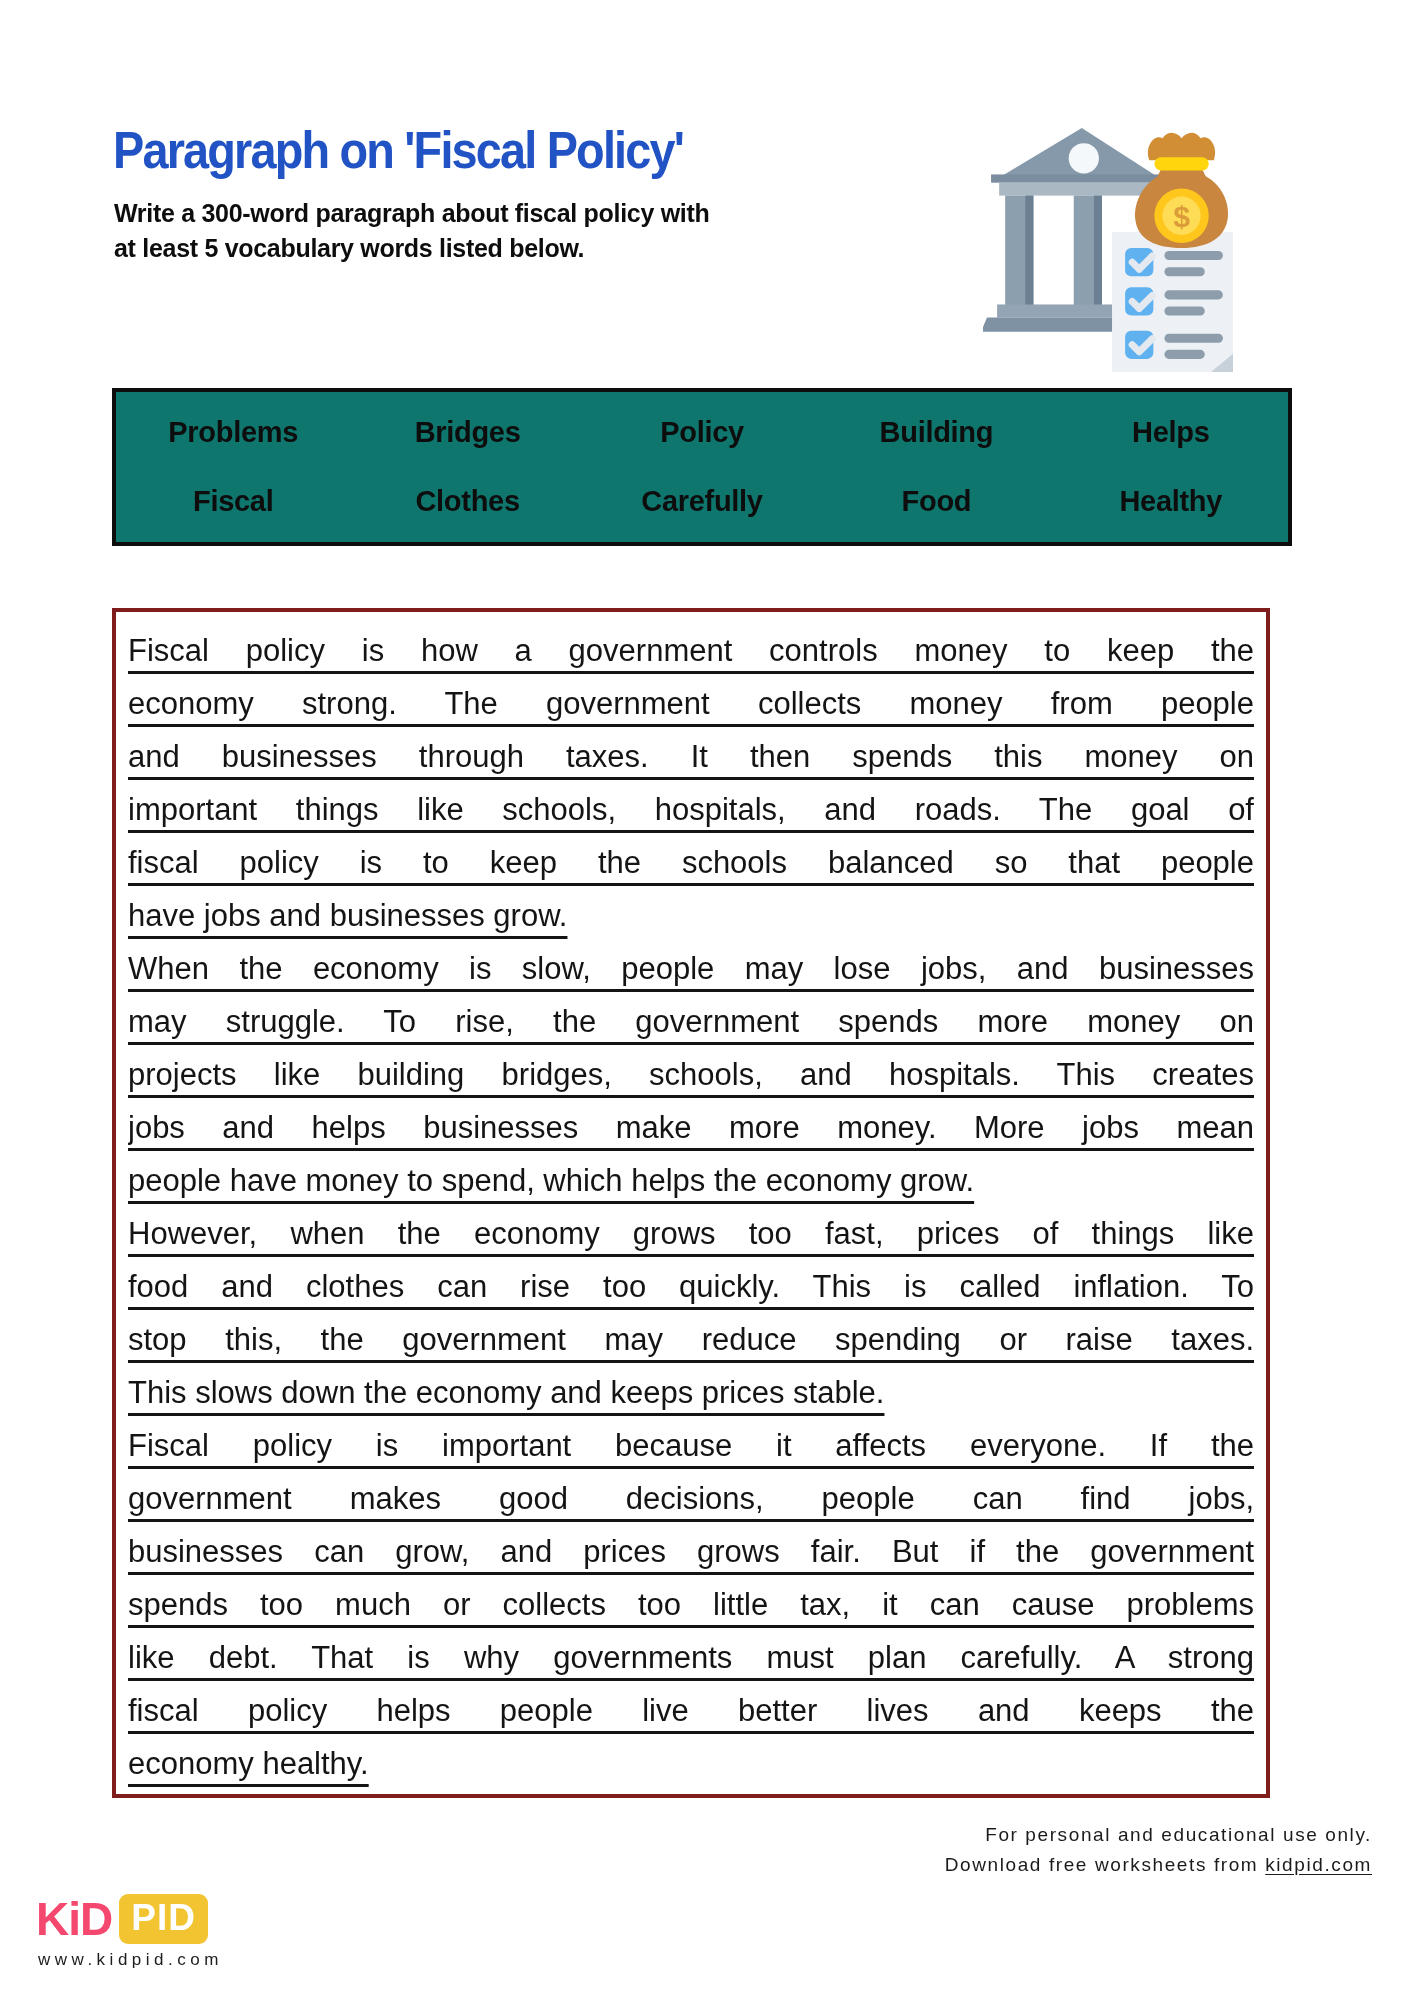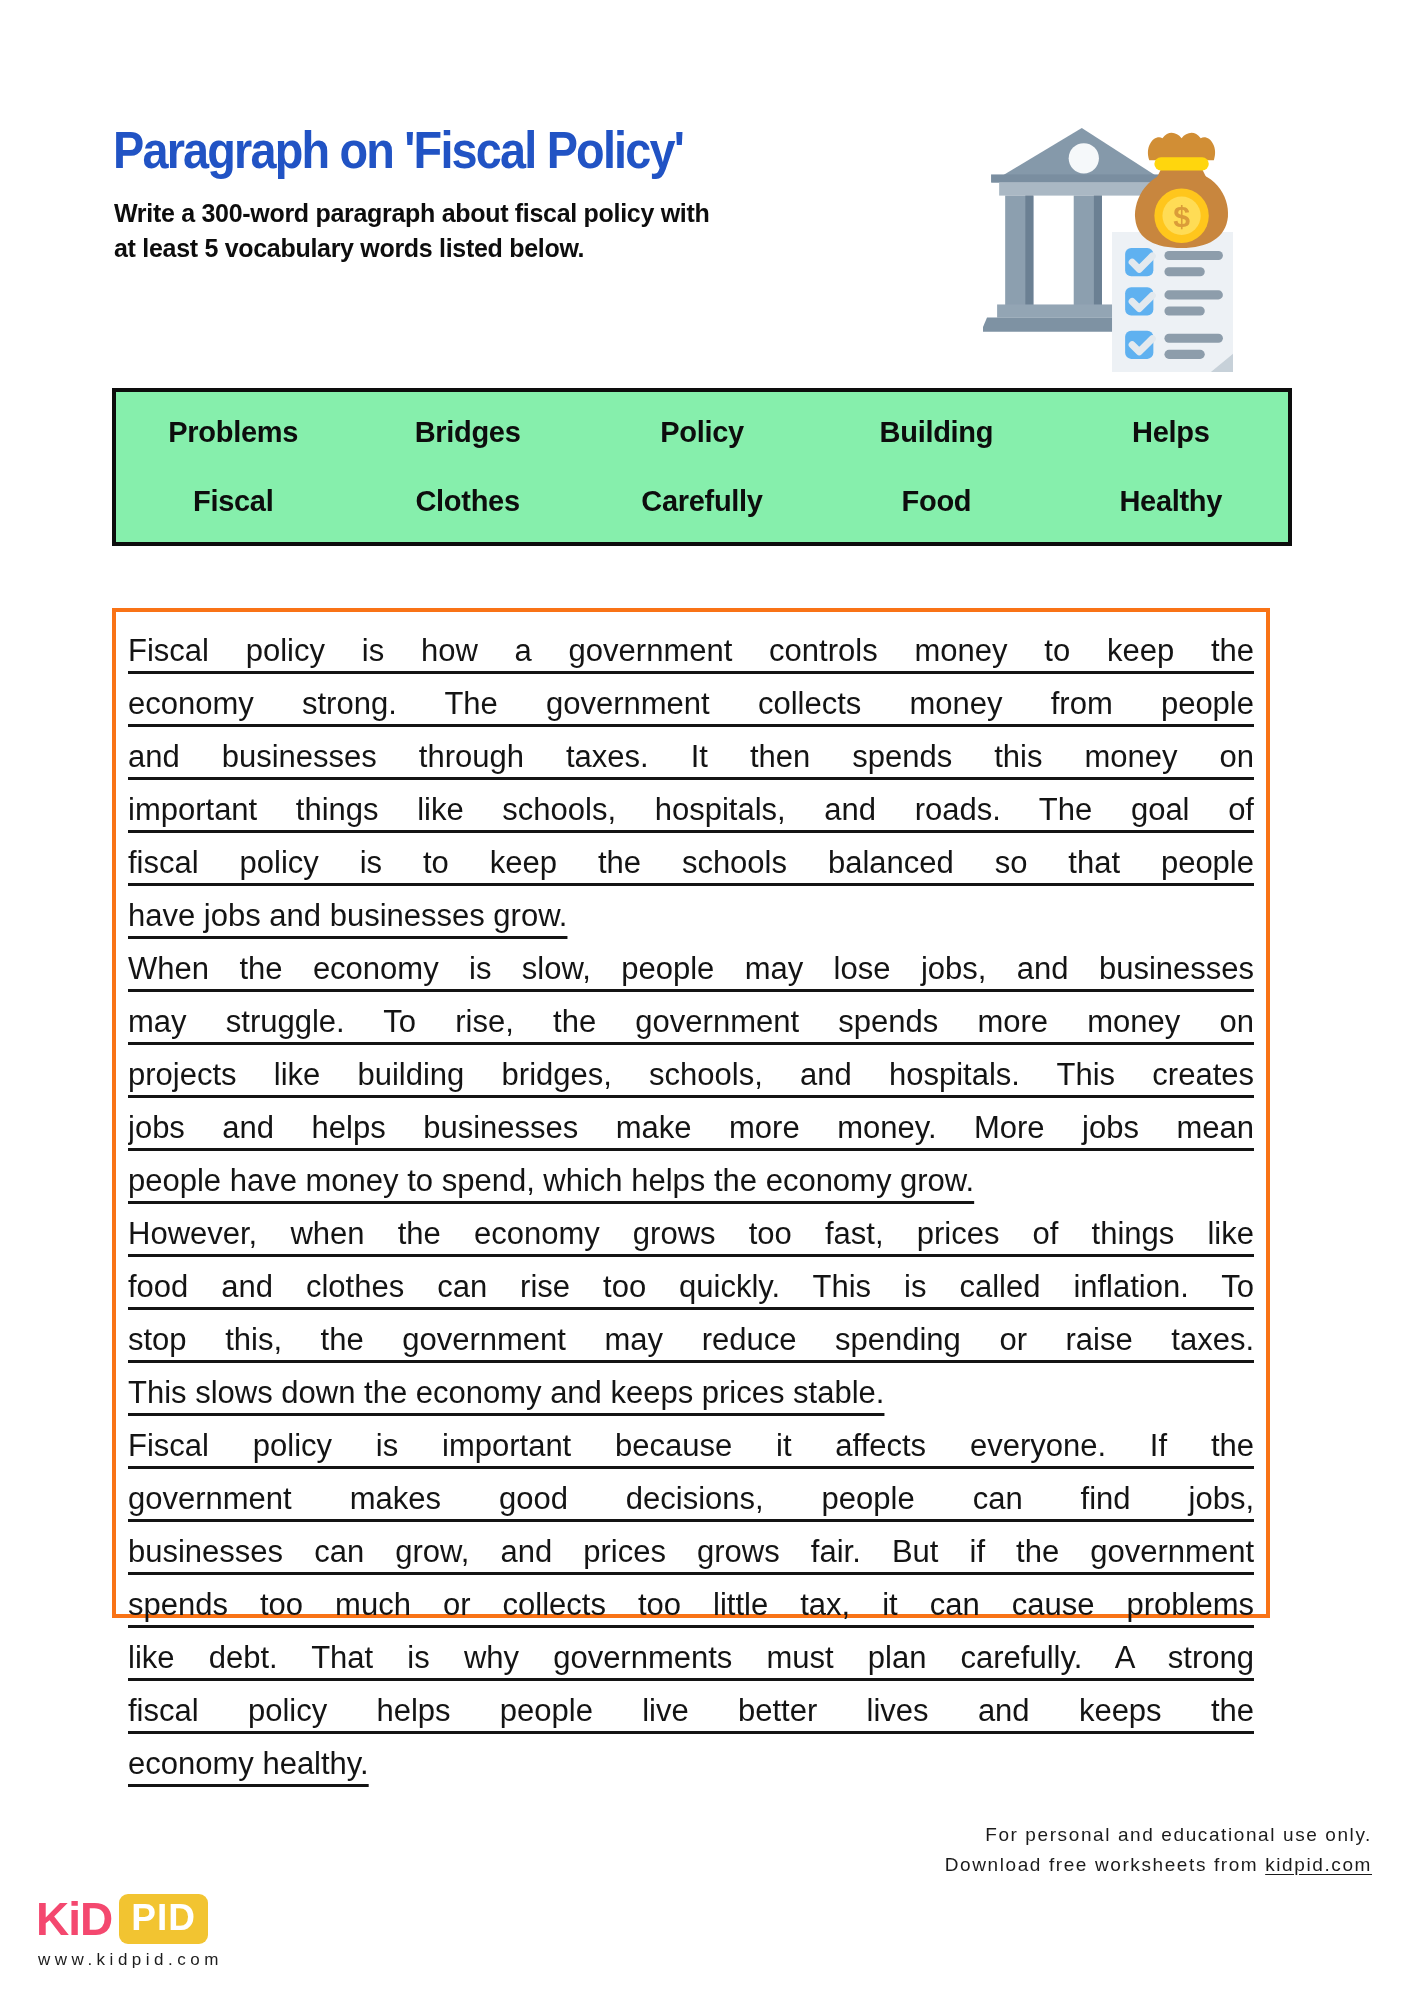--- a/index.html
+++ b/index.html
@@ -20,32 +20,32 @@
   }
   .subtitle{
     position:absolute;left:114px;top:196px;
     font-size:25px;font-weight:700;line-height:35px;
     color:#0d0d0d;letter-spacing:-0.3px;margin:0;
   }
   .header-icon{position:absolute;left:983px;top:120px;width:252px;height:252px;}
   
   .vocab-box{
     position:absolute;left:112px;top:388px;width:1180px;height:158px;
-    border:4px solid #0d0d0d;box-sizing:border-box;background:#86efac;
+    border:4px solid #0d0d0d;box-sizing:border-box;background:#0f766e;
     display:grid;grid-template-rows:1fr 1fr;padding:6px 0;
   }
   .vocab-row{display:grid;grid-template-columns:repeat(5,1fr);align-items:center;}
   .vocab-word{
     text-align:center;font-size:29px;font-weight:700;color:#0d0d0d;
     letter-spacing:-0.3px;
   }
   
   .paragraph-box{
-    position:absolute;left:112px;top:608px;width:1158px;height:1010px;
-    border:4px solid #f97316;box-sizing:border-box;background:#fff;
+    position:absolute;left:112px;top:608px;width:1158px;height:1190px;
+    border:4px solid #7f1d1d;box-sizing:border-box;background:#fff;
     padding:12px 12px 0 12px;
   }
   .pline{
     font-size:31px;line-height:53px;height:53px;color:#141414;
     text-decoration:underline;
     text-decoration-thickness:3px;
     text-underline-offset:10px;
     overflow:hidden;white-space:nowrap;
     text-align:left;
   }

